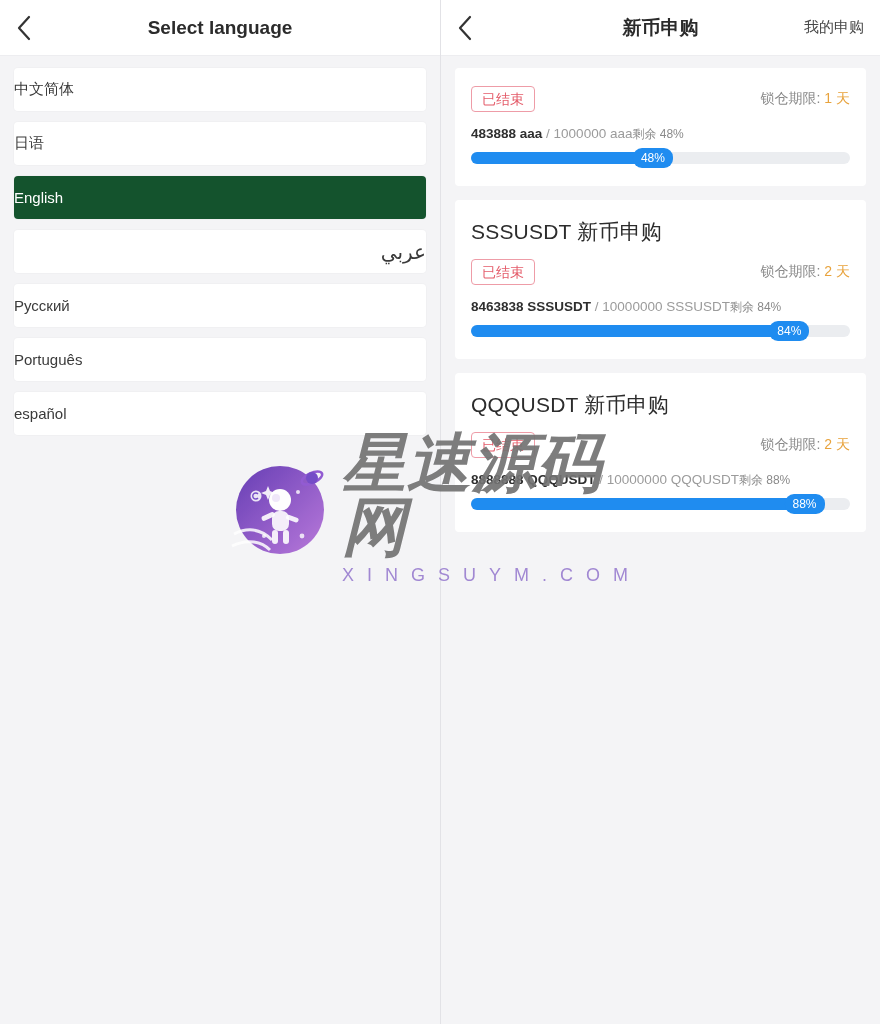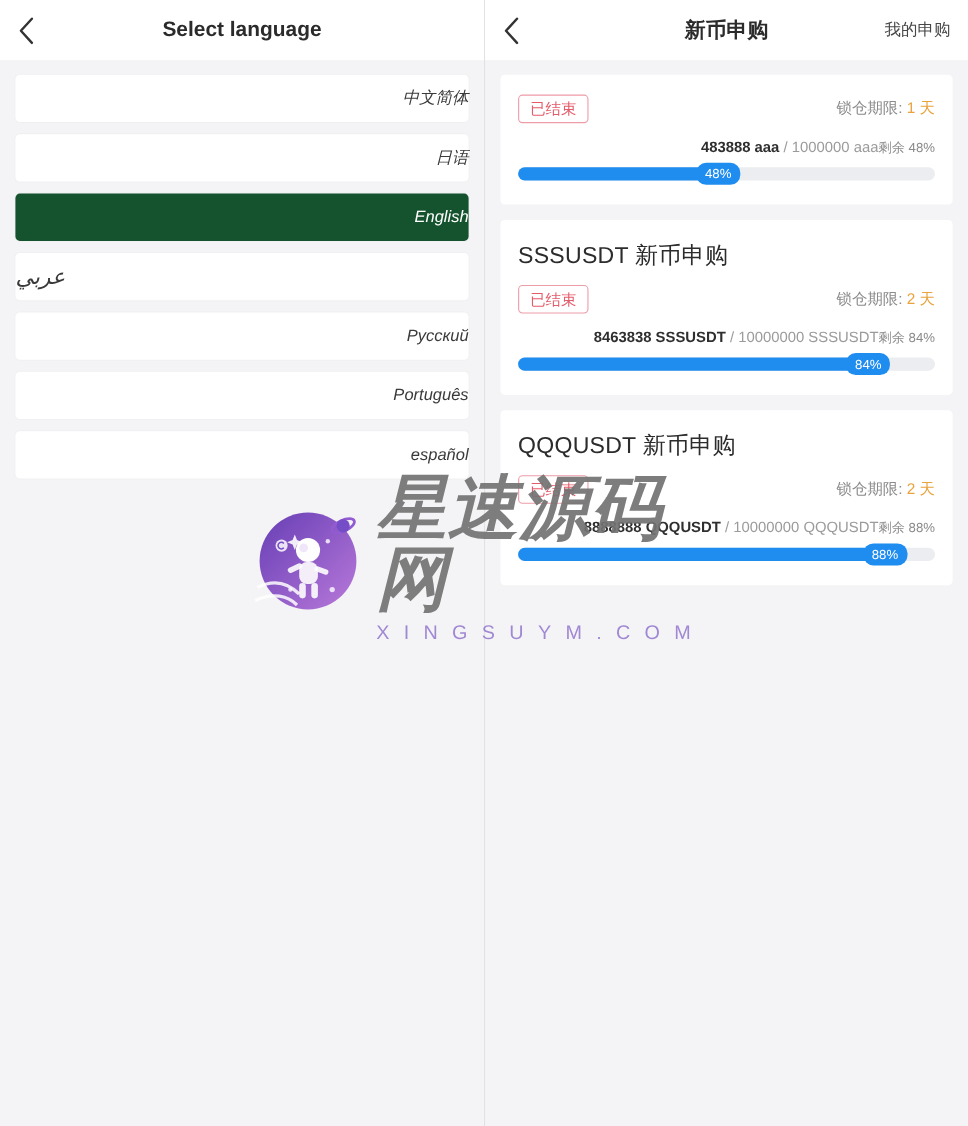--- a/index.html
+++ b/index.html
@@ -37,24 +37,23 @@
   .nav-right {
     margin-left: auto; margin-right: 16px;
     font-size: 15px; color: #484848; position: relative; z-index: 2;
   }
 
   
   .lang-list { padding: 12px 14px 0 14px; }
   .lang-item {
     height: 43px; margin-bottom: 11px;
     background: #ffffff; border-radius: 4px;
-    display: flex; align-items: center; justify-content: flex-end;
+    display: flex; align-items: center; justify-content: flex-start;
     font-size: 15px; color: #3a3a3a;
     box-shadow: 0 0 0 1px rgba(0,0,0,0.015);
-    font-style: italic;
   }
   .lang-item.selected {
     background: #14532d; color: #ffffff;
   }
   .lang-item.rtl { direction: rtl; font-size: 20px; }
 
   
   .card-list { padding: 12px 14px 0 14px; }
   .ico-card {
     background: #ffffff; border-radius: 4px;
@@ -72,21 +71,21 @@
   .status-badge {
     display: inline-block;
     border: 1px solid #ee9ca7; color: #e45c6a;
     border-radius: 4px; font-size: 14px;
     padding: 5px 10px; line-height: 1; background: #fff;
   }
   .lock-info { font-size: 14px; color: #8a8a8a; white-space: nowrap; }
   .lock-info .lock-val { color: #e8a33d; }
 
   .ico-row2 {
-    display: flex; align-items: baseline; justify-content: flex-end;
+    display: flex; align-items: baseline; justify-content: flex-start;
     margin-bottom: 9px;
     margin-top: 10px;
   }
   .amount { font-size: 13.5px; color: #9b9b9b; white-space: nowrap; }
   .amount .sold { color: #2f2f2f; font-weight: bold; }
   .remain { font-size: 12px; color: #8a8a8a; white-space: nowrap; }
 
   .progress {
     position: relative; height: 12px;
     background: #ebedf0; border-radius: 6px;

